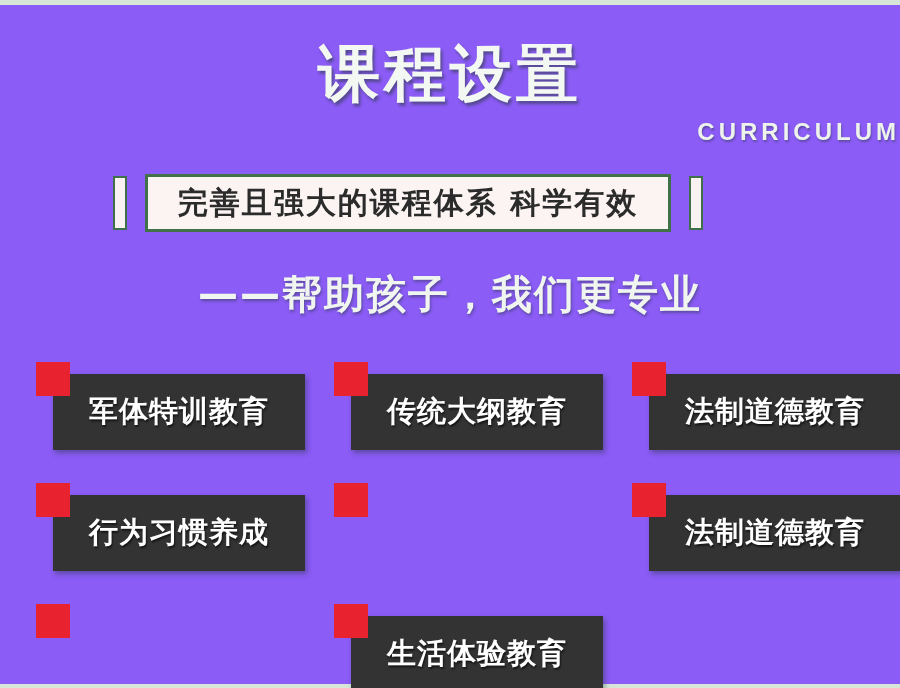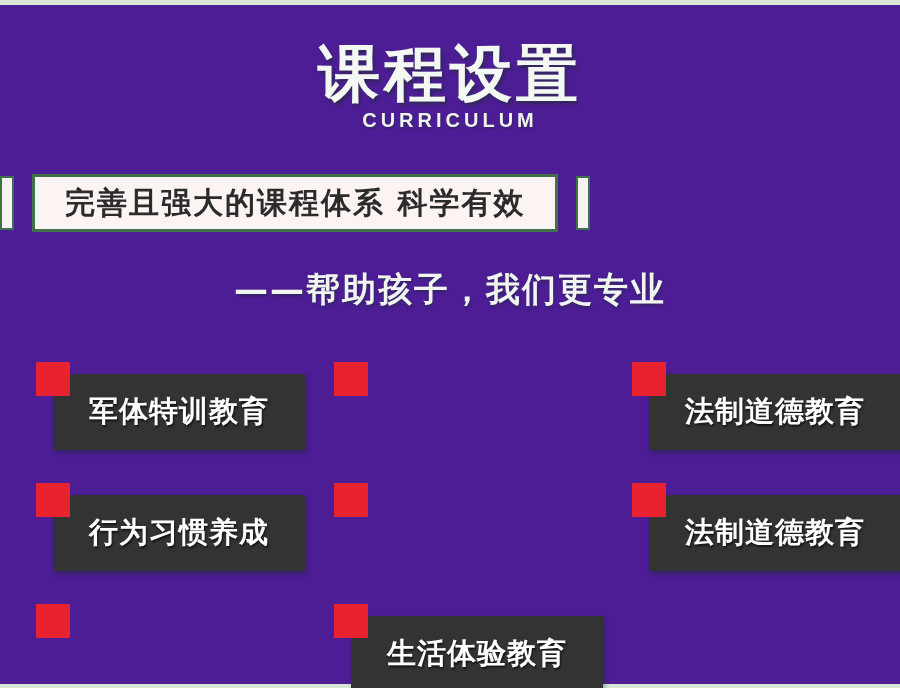--- a/index.html
+++ b/index.html
@@ -11,21 +11,21 @@
     height: 688px;
     overflow: hidden;
     font-family: "Liberation Sans", "DejaVu Sans", sans-serif;
     background: #ffffff;
   }
 
   #poster {
     position: relative;
     width: 900px;
     height: 688px;
-    background: #4c1d95;
+    background: #8b5cf6;
     overflow: hidden;
   }
 
   
   .edge-strip {
     position: absolute;
     left: 0;
     width: 900px;
     background: #d8e6d8;
   }
@@ -44,38 +44,39 @@
     font-family: "DejaVu Sans", "Liberation Sans", sans-serif;
     font-size: 62px;
     line-height: 1.02;
     font-weight: bold;
     letter-spacing: 4px;
     color: #f4f8f2;
     text-shadow: 2px 3px 3px rgba(20,50,25,0.45);
     margin: 0;
   }
   .sub-title {
-    margin-top: 4px;
-    font-size: 20px;
+    margin-top: 13px;
+    font-size: 24px;
     font-weight: bold;
     letter-spacing: 4px;
     color: #eef4ec;
     text-shadow: 1px 2px 2px rgba(20,50,25,0.35);
+    text-align: right;
   }
 
   
   .banner-row {
     position: absolute;
     top: 172px;
     left: 0;
     width: 816px;
     height: 62px;
     display: flex;
     align-items: center;
-    justify-content: flex-start;
+    justify-content: center;
     gap: 8px;
   }
   .banner-bar {
     width: 14px;
     height: 54px;
     background: #faf2f2;
     border: 2px solid #3f7049;
     box-sizing: border-box;
   }
   .banner-bar.left  { margin-right: 10px; }
@@ -100,21 +101,21 @@
   }
 
   
   .tagline {
     position: absolute;
     top: 267px;
     left: 0;
     width: 900px;
     text-align: center;
     font-family: "DejaVu Sans", "Liberation Sans", sans-serif;
-    font-size: 34px;
+    font-size: 40px;
     font-weight: bold;
     letter-spacing: 2px;
     color: #f0f6ef;
     text-shadow: 1px 2px 3px rgba(18,48,24,0.4);
   }
 
   
   .grid {
     position: absolute;
     top: 358px;
@@ -190,20 +191,23 @@
 
     <div class="card-cell">
       <div class="card-accent"></div>
       <div class="card-box">
         <span class="card-label">军体特训教育</span>
       </div>
     </div>
 
     <div class="card-cell">
       <div class="card-accent"></div>
+      <div class="card-box">
+        <span class="card-label">传统大纲教育</span>
+      </div>
     </div>
 
     <div class="card-cell">
       <div class="card-accent"></div>
       <div class="card-box">
         <span class="card-label">法制道德教育</span>
       </div>
     </div>
 
     <div class="card-cell">

